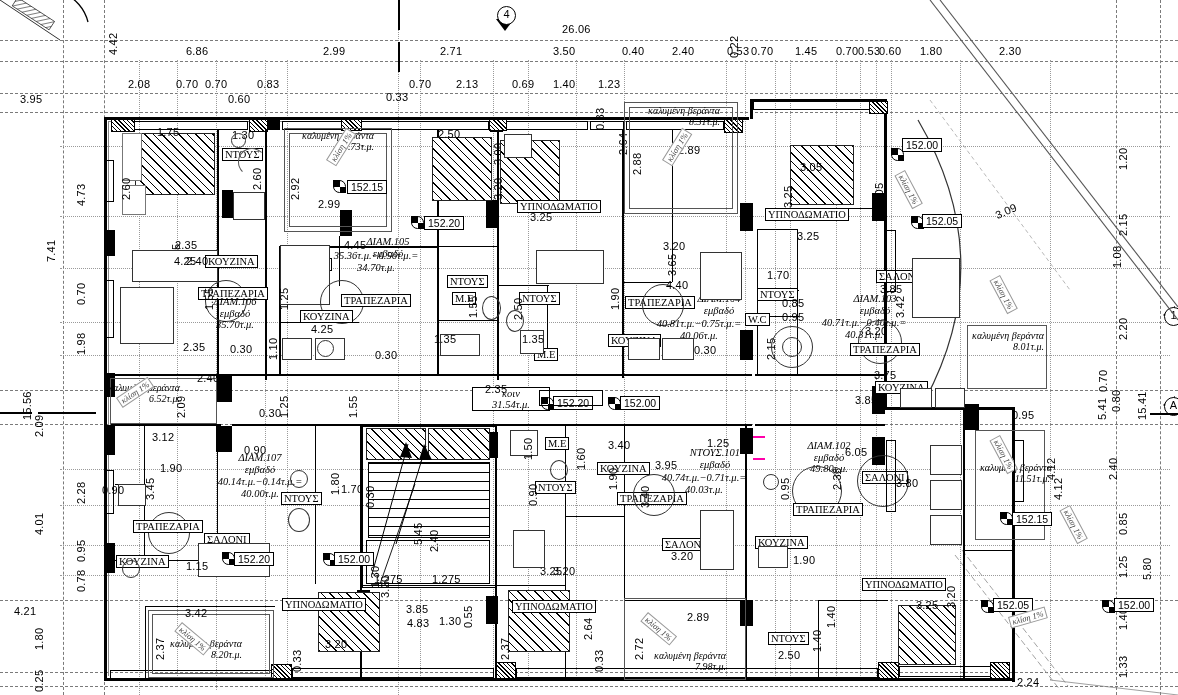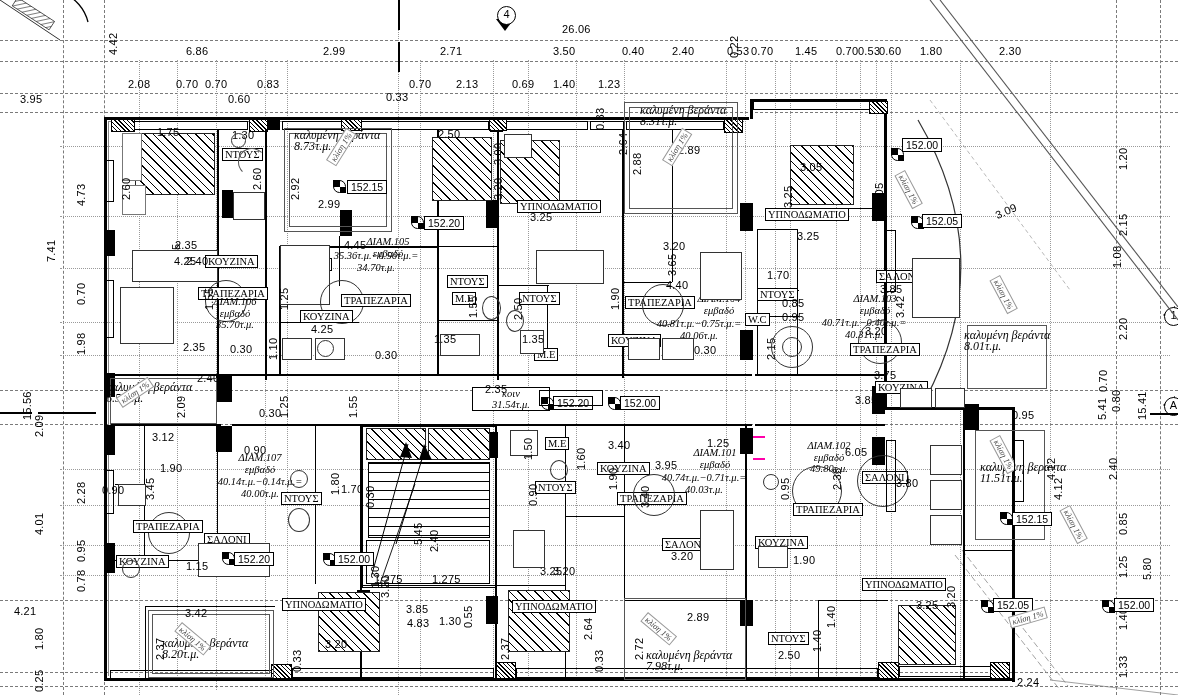--- a/index.html
+++ b/index.html
@@ -27,21 +27,21 @@
         font-family:"Liberation Sans", sans-serif;letter-spacing:.2px;
         white-space:nowrap;color:#000;background:transparent;}
   .dtxt.v{transform-origin:0 0;transform:rotate(-90deg);}
 
   
   .rlabel{position:absolute;border:1px solid #000;background:#fff;
           font-size:10.5px;line-height:11px;padding:0 2px;white-space:nowrap;
           font-family:"Liberation Serif", serif;}
   .flat{position:absolute;font-size:10.5px;line-height:11.5px;text-align:center;
         font-style:italic;white-space:nowrap;}
-  .balc{position:absolute;font-size:12px;line-height:11px;text-align:left;
+  .balc{position:absolute;font-size:10px;line-height:11px;text-align:right;
         font-style:italic;white-space:nowrap;}
   .slope{position:absolute;font-size:8.5px;font-style:italic;color:#444;
          border:1px solid #999;background:#fff;padding:0 2px;white-space:nowrap;
          transform-origin:0 0;}
   .elev{position:absolute;border:1px solid #000;background:#fff;
         font-size:10.5px;line-height:12px;padding:0 3px;white-space:nowrap;
         font-family:"Liberation Sans", sans-serif;}
   .elevmark{position:absolute;width:13px;height:13px;}
   .elevmark:before,.elevmark:after{content:"";position:absolute;}
   .elevmark:before{left:0;top:0;width:6.5px;height:6.5px;background:#000;}
@@ -595,21 +595,21 @@
   <div class="thin2" style="left:624px;top:598px;width:120px;height:80px;"></div>
   <div class="balc" style="left:646px;top:650px;width:80px;">
     <span>καλυμένη βεράντα</span><br>
     <span>7.98τ.μ.</span>
   </div>
   <div class="dtxt" style="left:687px;top:612px;">2.89</div>
   <div class="dtxt v" style="left:634px;top:660px;">2.72</div>
   <div class="slope" style="left:648px;top:612px;transform:rotate(40deg);">κλίση 1%</div>
 
   <div class="flat" style="left:660px;top:447px;width:110px;">
-    <span>ΔΙΑΜ.101</span><br>
+    <span>ΝΤΟΥΣ.101</span><br>
     <span>εμβαδό</span>
   </div>
   <div class="flat" style="left:638px;top:472px;width:132px;">
     <span>40.74τ.μ.−0.71τ.μ.=</span><br>
     <span>40.03τ.μ.</span>
   </div>
   <div class="rlabel" style="left:597px;top:462px;">ΚΟΥΖΙΝΑ</div>
   <div class="rlabel" style="left:617px;top:492px;">ΤΡΑΠΕΖΑΡΙΑ</div>
   <div class="circ" style="left:633px;top:474px;width:40px;height:40px;"></div>
   <div class="rlabel" style="left:662px;top:538px;">ΣΑΛΟΝΙ</div>

